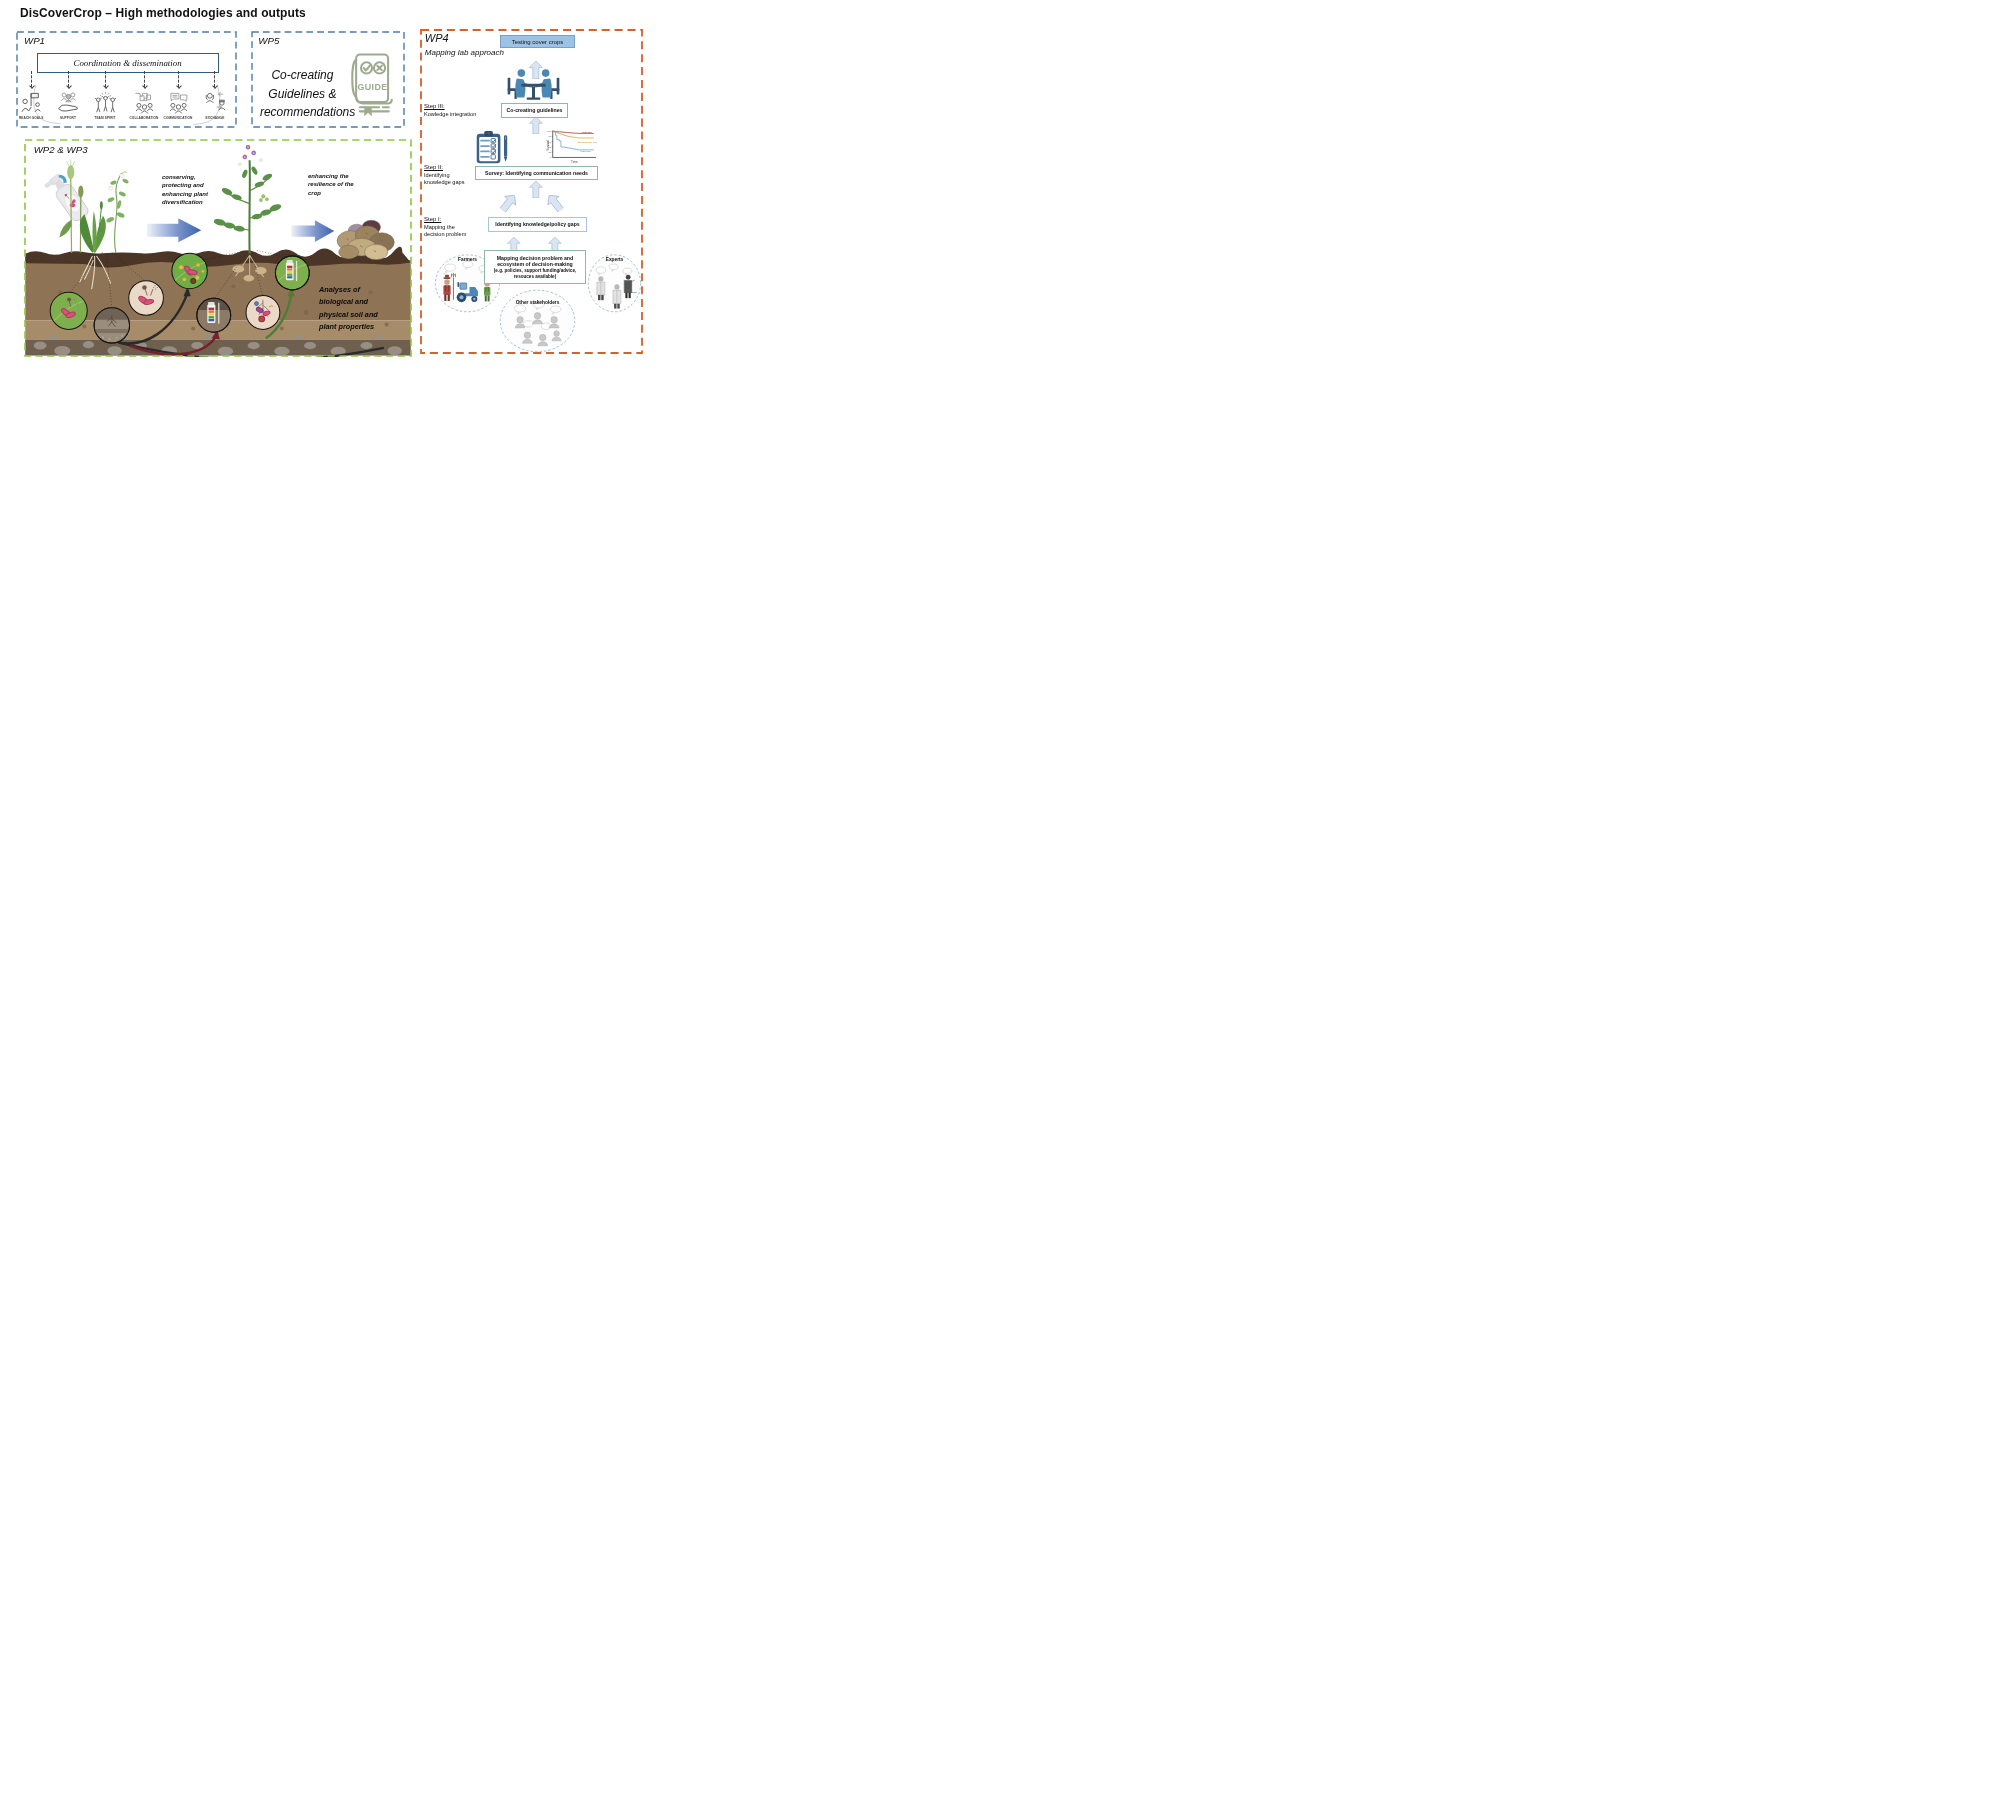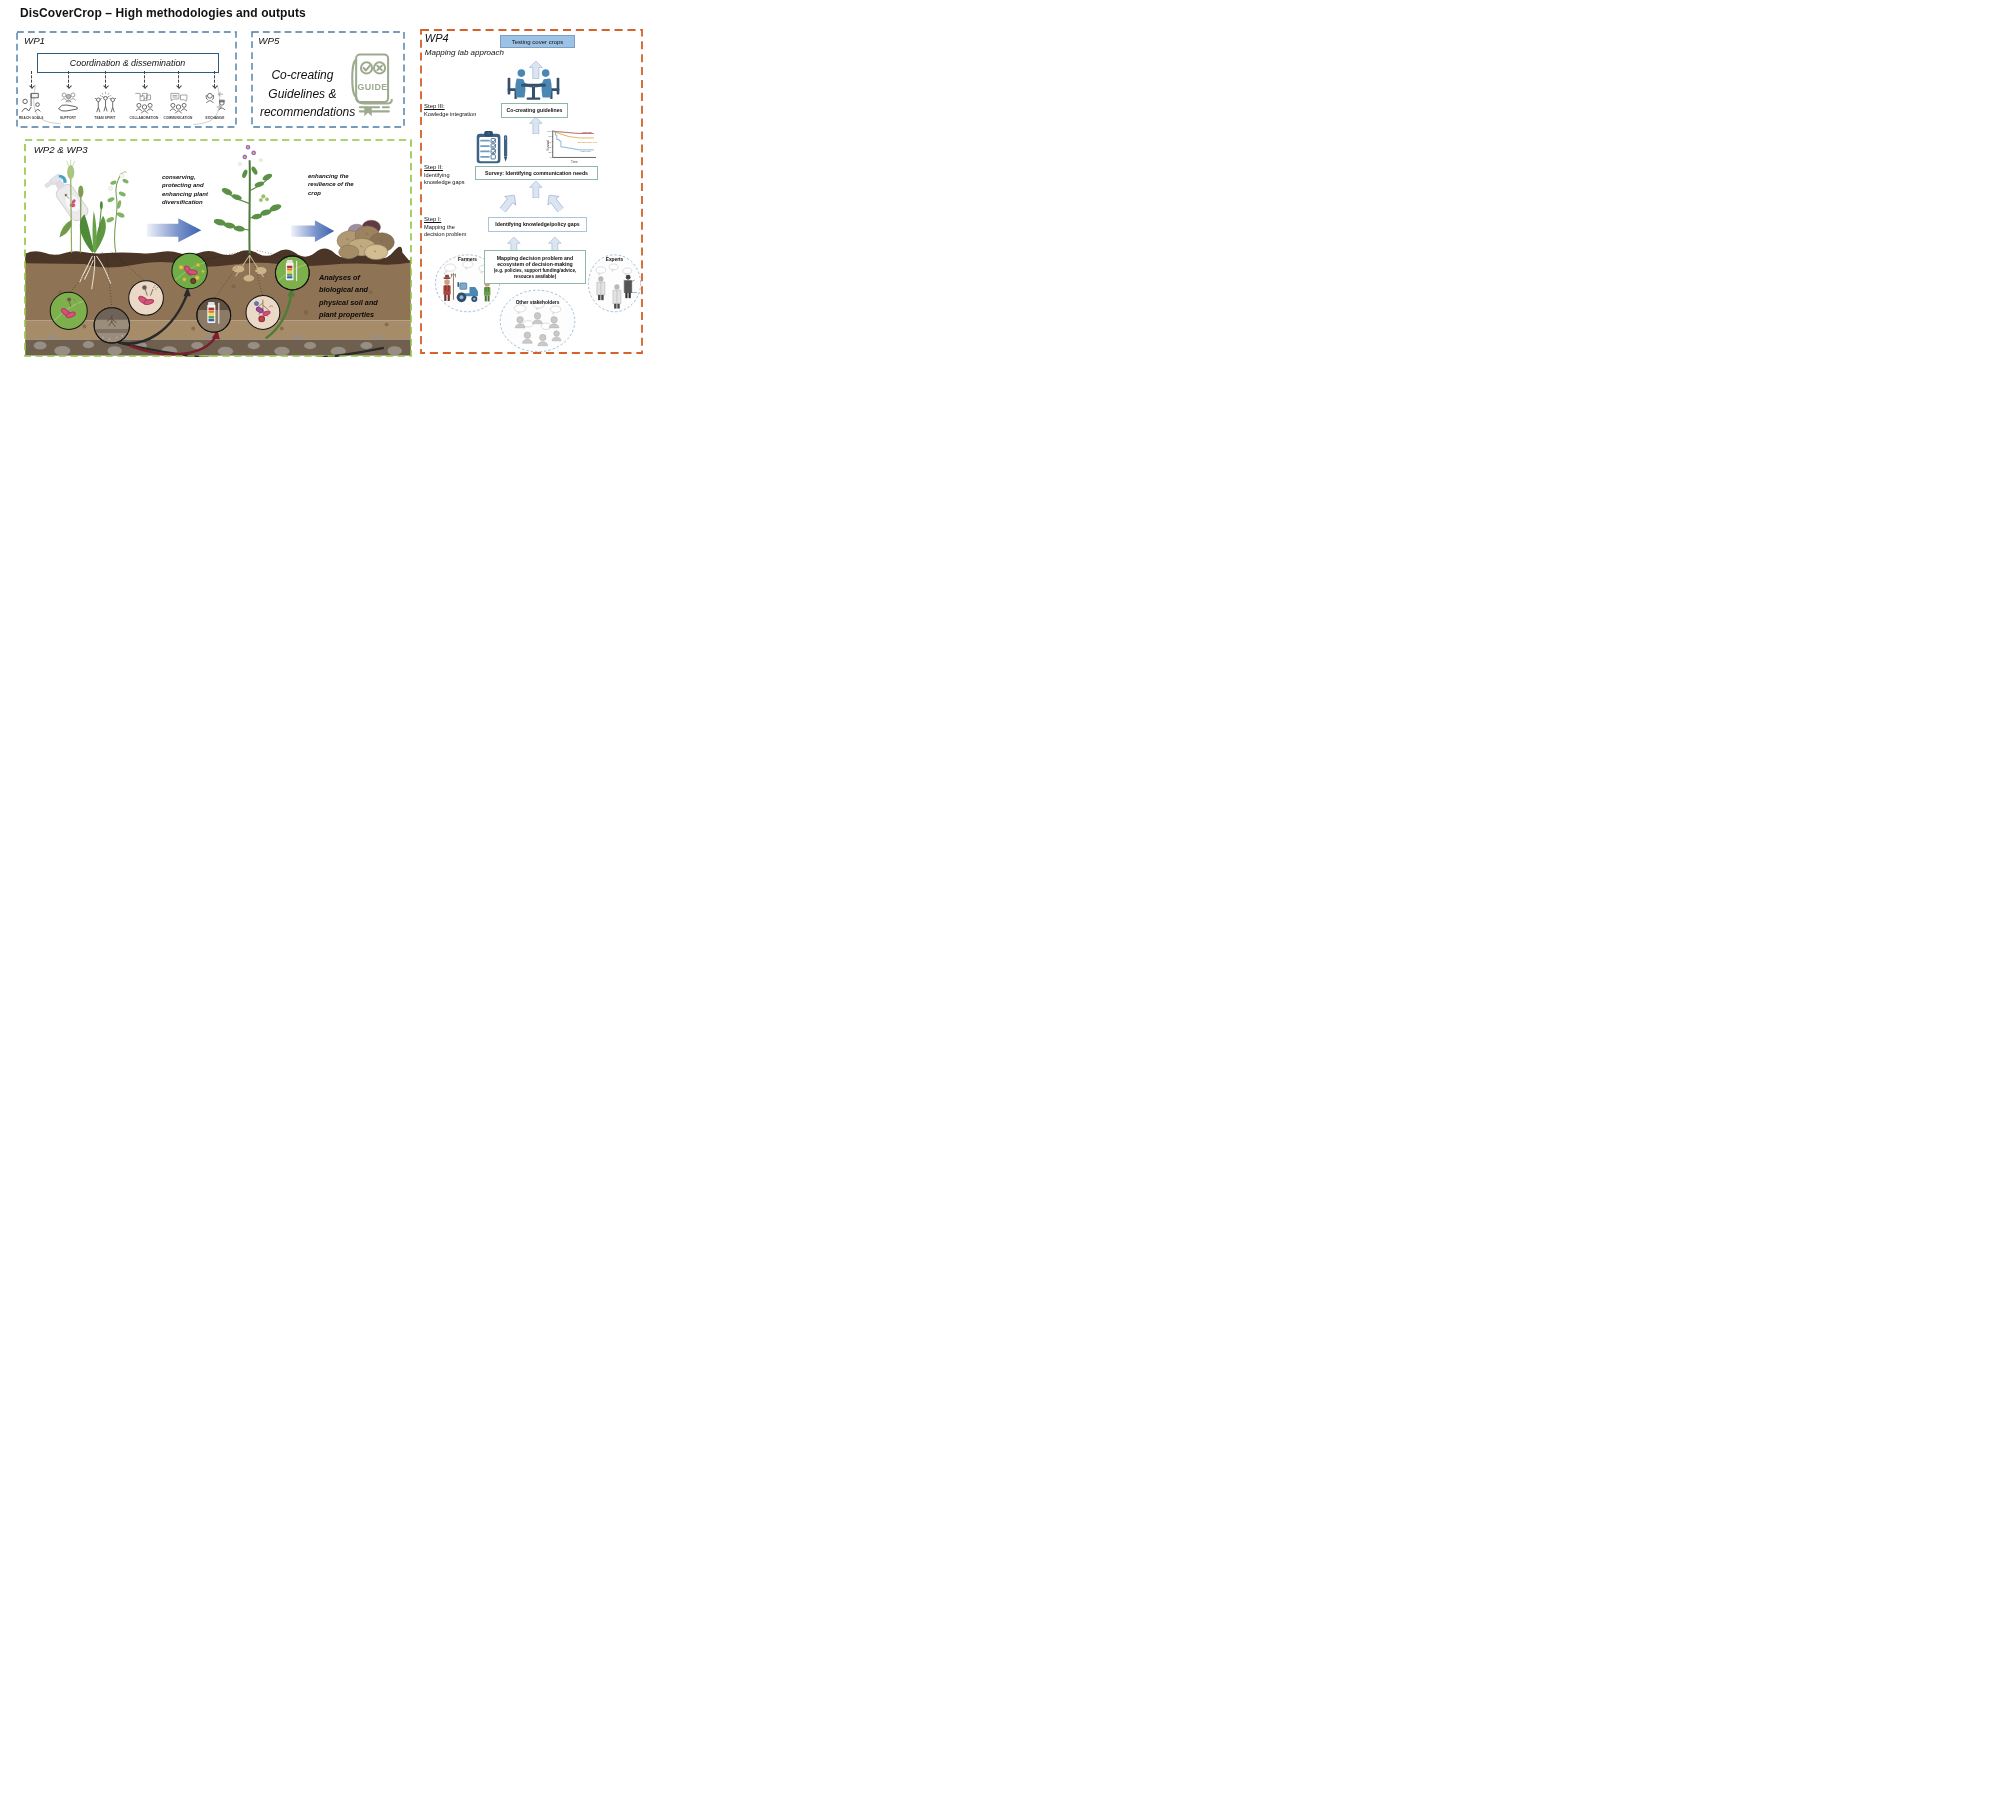--- a/index.html
+++ b/index.html
@@ -3,31 +3,31 @@
 <meta charset="utf-8">
 <style>
   html,body{margin:0;padding:0;background:#ffffff;font-family:"Liberation Sans",sans-serif;color:#111;}
   .canvas{position:relative;width:645px;height:363px;background:#fff;overflow:hidden;}
   .page-title{position:absolute;left:20px;top:6.4px;font-size:12px;font-weight:bold;letter-spacing:0.1px;}
   .wpbox{position:absolute;}
   .frame{position:absolute;left:0;top:0;width:100%;height:100%;pointer-events:none;}
   .wp-label{position:absolute;font-size:9.7px;color:#111;font-style:italic;}
   
   .coord-box{position:absolute;left:20.6px;top:22px;width:180px;height:18px;border:1.2px solid #2e5d7d;background:#fff;
-             display:flex;align-items:center;justify-content:center;font-style:italic;font-size:8.9px;}
+             display:flex;align-items:center;justify-content:center;font-style:italic;font-size:8.9px;font-family:Liberation Serif, serif;}
   .drop-arrow{position:absolute;top:40px;height:16px;border-left:0.6px dashed #444;}
   .drop-arrow .head{position:absolute;left:-1.9px;bottom:-1.2px;width:2.8px;height:2.8px;border-left:0.6px solid #444;border-bottom:0.6px solid #444;transform:rotate(-45deg);}
   .wp1-item{position:absolute;top:60px;width:36px;text-align:center;}
   .wp1-item svg{display:block;margin:0 auto;}
   .wp1-item .lbl{margin-top:0.8px;font-size:3.2px;letter-spacing:0.1px;color:#3c3c3c;font-weight:bold;white-space:nowrap;}
   
   .wp5-text{position:absolute;left:8.9px;top:35px;width:85px;text-align:center;font-style:italic;font-size:12px;line-height:1.55;}
   
   .cap{position:absolute;font-weight:bold;font-style:italic;font-size:6px;line-height:1.4;color:#111;}
-  .analyses{position:absolute;font-style:italic;font-weight:600;font-size:7.3px;line-height:1.7;color:#0b0b0b;}
+  .analyses{position:absolute;font-style:italic;font-weight:600;font-size:7.3px;line-height:1.7;color:#0b0b0b;margin-top:12px;}
   
   .wp4-sub{position:absolute;left:4.8px;top:19.3px;font-style:italic;font-size:8px;}
   .top-box{position:absolute;left:80px;top:6.4px;width:73px;height:10.5px;background:#9cc3e5;border:0.4px solid #7d9ec2;
            display:flex;align-items:center;justify-content:center;font-size:6px;font-weight:500;}
   .w4box{position:absolute;background:#fff;border:0.6px solid #8fb8a8;display:flex;align-items:center;justify-content:center;
          text-align:center;font-weight:bold;font-size:5.2px;line-height:1.25;z-index:3;}
   .step{position:absolute;font-size:6px;}
   .step .s-label{text-decoration:underline;}
   .step .s-desc{font-size:5.6px;margin-top:1.6px;line-height:1.3;}
   .barrow{position:absolute;z-index:1;}

